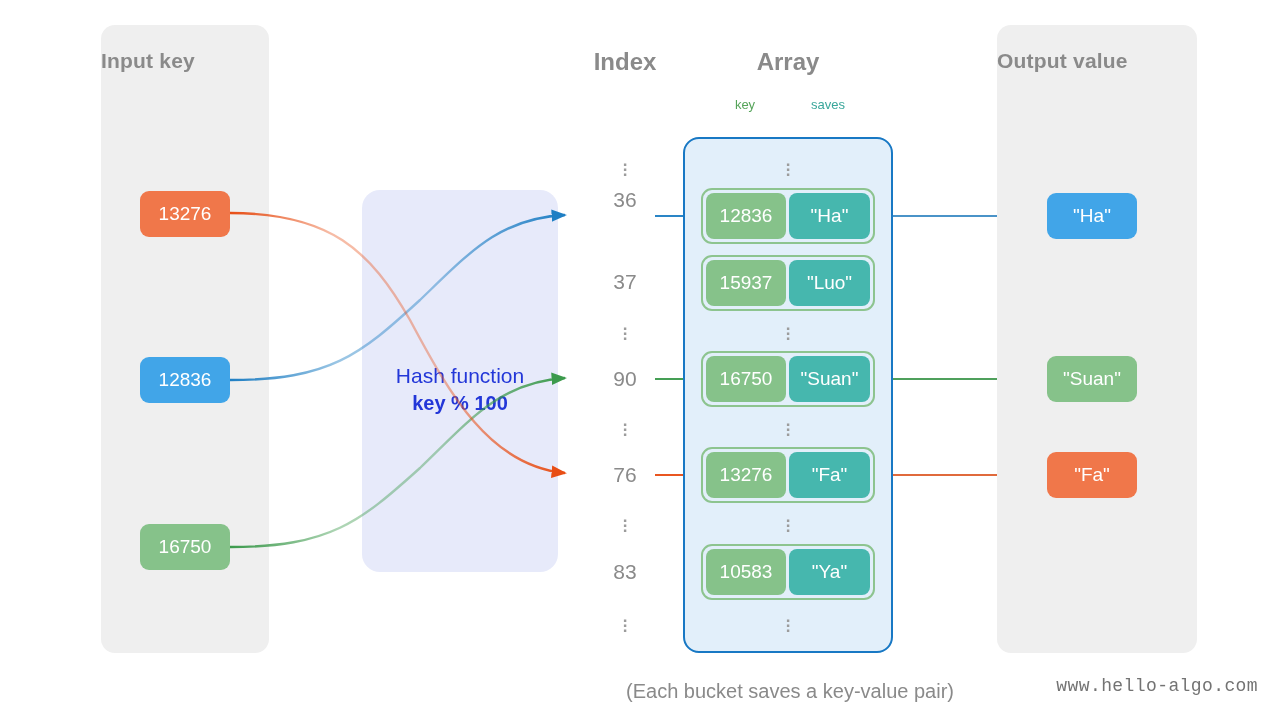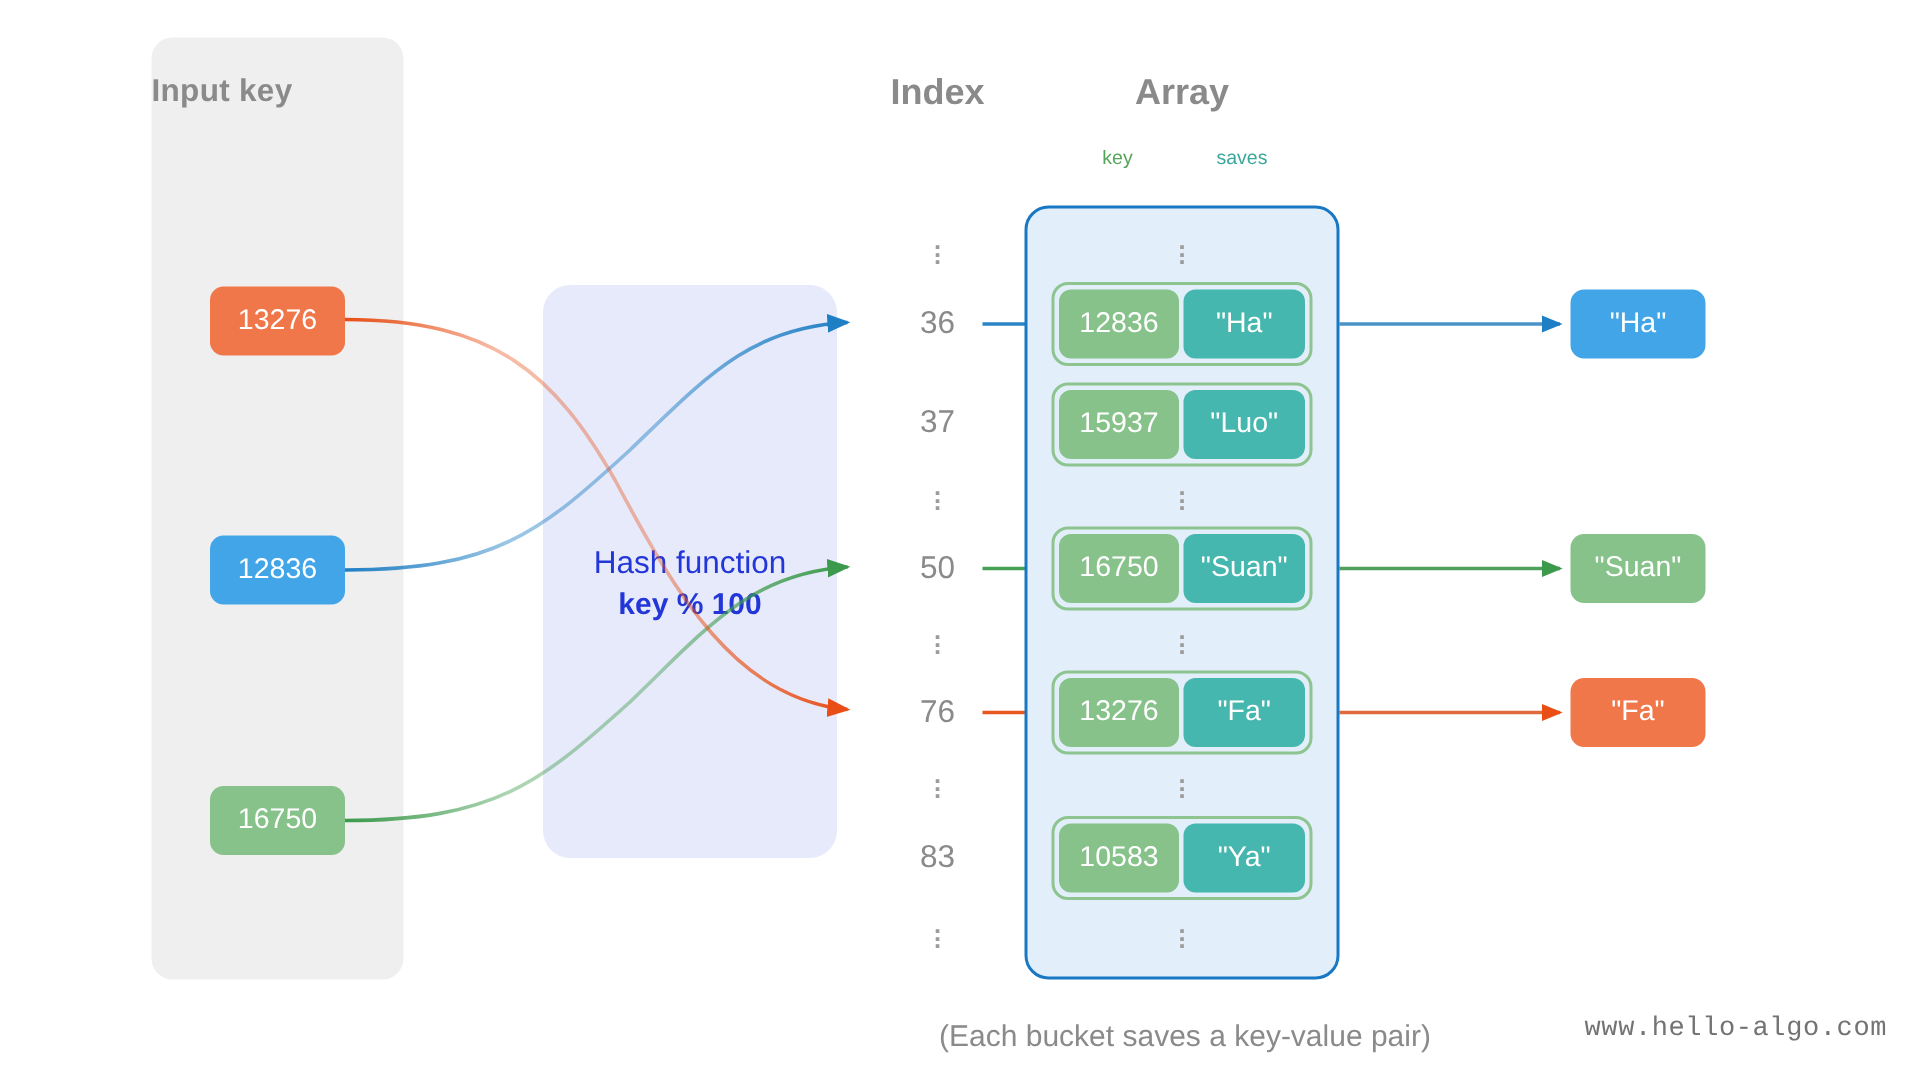--- a/index.html
+++ b/index.html
@@ -263,28 +263,28 @@
     <line x1="893" y1="216" x2="1040" y2="216" stroke="#4a93c8" stroke-width="2.2" marker-end="url(#ah-blue)"></line>
     <line x1="893" y1="379" x2="1040" y2="379" stroke="#4fa05c" stroke-width="2.2" marker-end="url(#ah-green)"></line>
     <line x1="893" y1="475" x2="1040" y2="475" stroke="#e06a3c" stroke-width="2.2" marker-end="url(#ah-orange)"></line>
   </svg>
 
   <div class="vdots" style="left:613px; top:158px;">
       <span>.</span>
       <span>.</span>
       <span>.</span>
     </div>
-  <div class="index-label" style="top:204px;">36</div>
+  <div class="index-label" style="top:188px;">36</div>
   <div class="index-label" style="top:270px;">37</div>
   <div class="vdots" style="left:613px; top:322px;">
       <span>.</span>
       <span>.</span>
       <span>.</span>
     </div>
-  <div class="index-label" style="top:367px;">50</div>
+  <div class="index-label" style="top:367px;">90</div>
   <div class="vdots" style="left:613px; top:418px;">
       <span>.</span>
       <span>.</span>
       <span>.</span>
     </div>
   <div class="index-label" style="top:463px;">76</div>
   <div class="vdots" style="left:613px; top:514px;">
       <span>.</span>
       <span>.</span>
       <span>.</span>
@@ -351,20 +351,23 @@
     <div class="bucket-key">10583</div>
     <div class="bucket-val">"Ya"</div>
   </div>
 
   <div class="vdots" style="left:776px; top:614px;">
       <span>.</span>
       <span>.</span>
       <span>.</span>
     </div>
 
+  <div class="panel" id="output-panel">
+    <div class="panel-title">Output value</div>
+  </div>
 
   <div class="chip chip-blue" style="left:1047px; top:193px; width:90px; height:46px;">"Ha"</div>
   <div class="chip chip-green" style="left:1047px; top:356px; width:90px; height:46px;">"Suan"</div>
   <div class="chip chip-orange" style="left:1047px; top:452px; width:90px; height:46px;">"Fa"</div>
 
   <div id="caption">(Each bucket saves a key-value pair)</div>
   <div id="watermark">www.hello-algo.com</div>
 
 </div>
 

